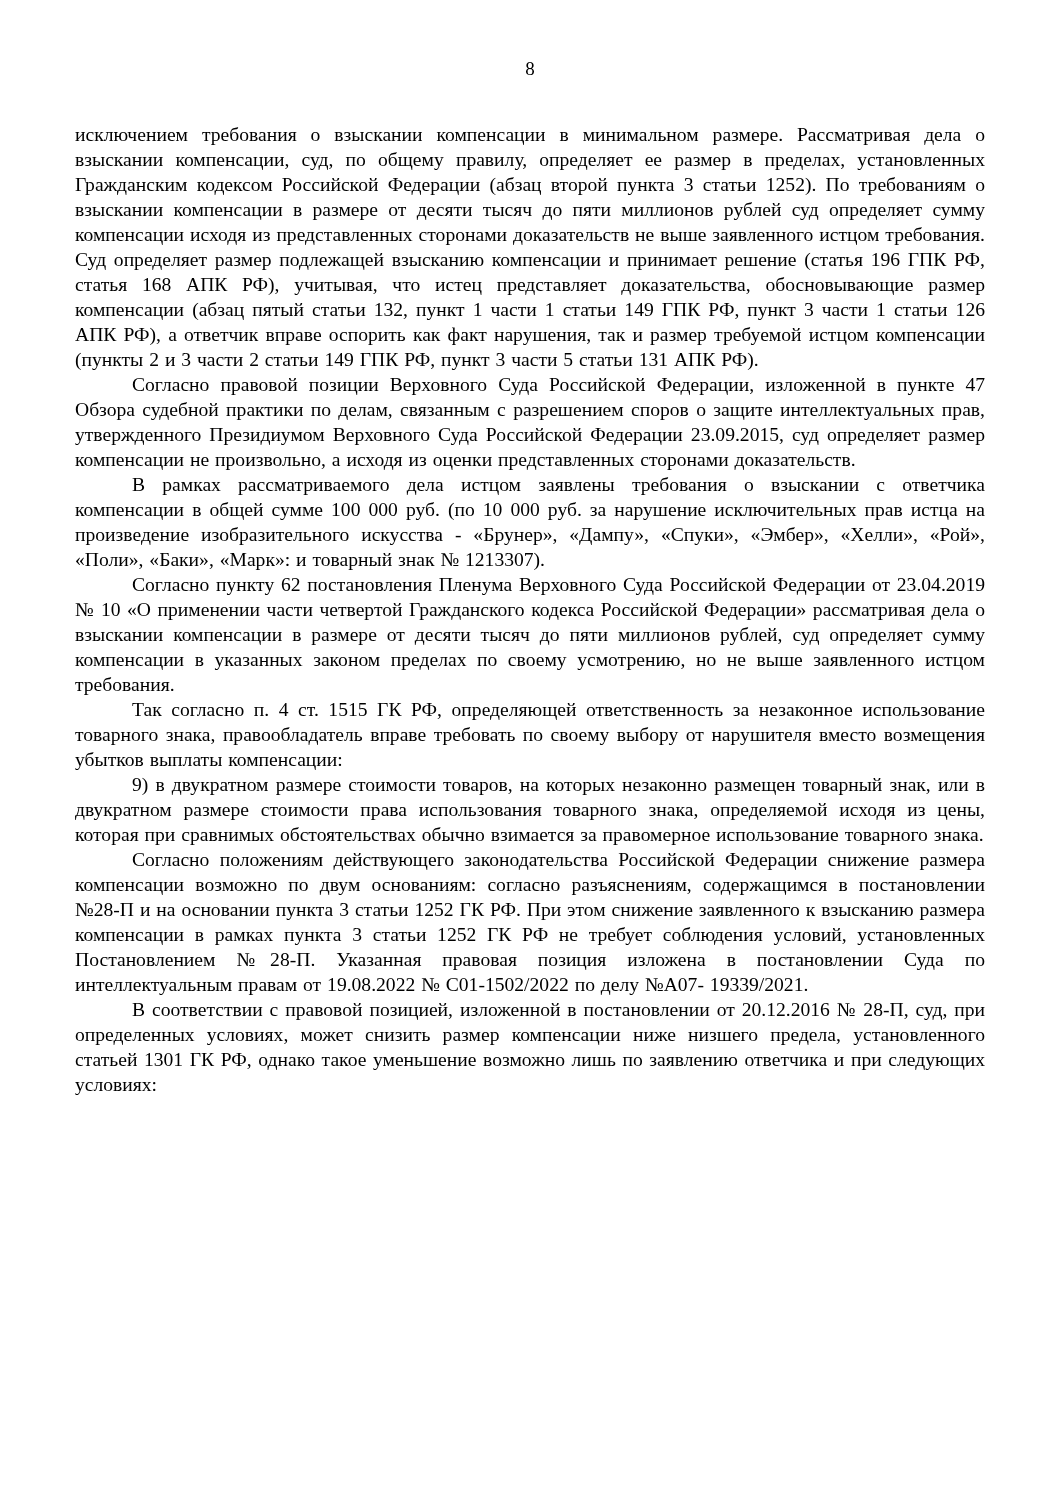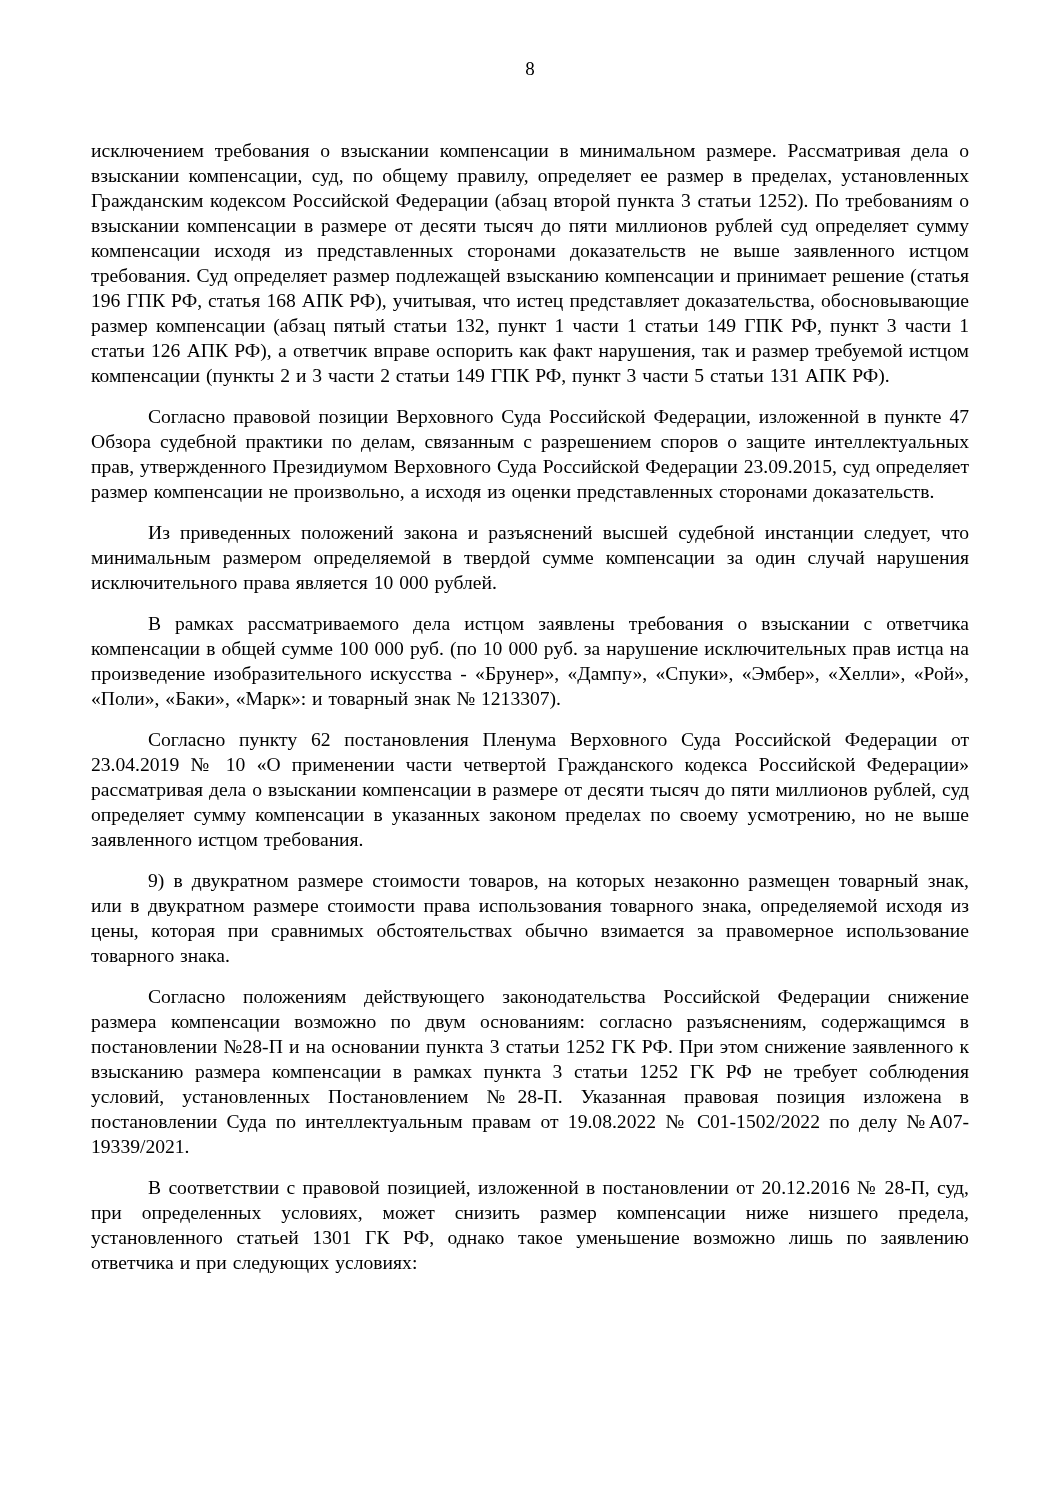--- a/index.html
+++ b/index.html
@@ -29,37 +29,37 @@
   .body-text {
     position: absolute;
     top: 122px;
     left: 75px;
     width: 910px;
     font-size: 19.6px;
     line-height: 25px;
     text-align: justify;
   }
   .para {
-    margin: 16px;
+    margin: 0;
     padding: 0;
     text-align: justify;
     word-spacing: 1px;
   }
   .para.indent {
     text-indent: 57px;
   }
 </style>
 </head>
 <body>
 
 <div class="page">
   <div class="page-number">8</div>
   <div class="body-text">
       <p class="para">исключением требования о взыскании компенсации в минимальном размере. Рассматривая дела о взыскании компенсации, суд, по общему правилу, определяет ее размер в пределах, установленных Гражданским кодексом Российской Федерации (абзац второй пункта 3 статьи 1252). По требованиям о взыскании компенсации в размере от десяти тысяч до пяти миллионов рублей суд определяет сумму компенсации исходя из представленных сторонами доказательств не выше заявленного истцом требования. Суд определяет размер подлежащей взысканию компенсации и принимает решение (статья 196 ГПК РФ, статья 168 АПК РФ), учитывая, что истец представляет доказательства, обосновывающие размер компенсации (абзац пятый статьи 132, пункт 1 части 1 статьи 149 ГПК РФ, пункт 3 части 1 статьи 126 АПК РФ), а ответчик вправе оспорить как факт нарушения, так и размер требуемой истцом компенсации (пункты 2 и 3 части 2 статьи 149 ГПК РФ, пункт 3 части 5 статьи 131 АПК РФ).</p>
       <p class="para indent">Согласно правовой позиции Верховного Суда Российской Федерации, изложенной в пункте 47 Обзора судебной практики по делам, связанным с разрешением споров о защите интеллектуальных прав, утвержденного Президиумом Верховного Суда Российской Федерации 23.09.2015, суд определяет размер компенсации не произвольно, а исходя из оценки представленных сторонами доказательств.</p>
-      <p class="para indent">Из приведенных положений закона и разъяснений высшей судебной инстанции следует, что минимальным размером определяемой в твердой сумме компенсации за один случай нарушения исключительного права является 10 000 рублей.</p>
       <p class="para indent">В рамках рассматриваемого дела истцом заявлены требования о взыскании с ответчика компенсации в общей сумме 100 000 руб. (по 10 000 руб. за нарушение исключительных прав истца на произведение изобразительного искусства - «Брунер», «Дампу», «Спуки», «Эмбер», «Хелли», «Рой», «Поли», «Баки», «Марк»: и товарный знак № 1213307).</p>
       <p class="para indent">Согласно пункту 62 постановления Пленума Верховного Суда Российской Федерации от 23.04.2019 № 10 «О применении части четвертой Гражданского кодекса Российской Федерации» рассматривая дела о взыскании компенсации в размере от десяти тысяч до пяти миллионов рублей, суд определяет сумму компенсации в указанных законом пределах по своему усмотрению, но не выше заявленного истцом требования.</p>
+      <p class="para indent">Так согласно п. 4 ст. 1515 ГК РФ, определяющей ответственность за незаконное использование товарного знака, правообладатель вправе требовать по своему выбору от нарушителя вместо возмещения убытков выплаты компенсации:</p>
       <p class="para indent">9) в двукратном размере стоимости товаров, на которых незаконно размещен товарный знак, или в двукратном размере стоимости права использования товарного знака, определяемой исходя из цены, которая при сравнимых обстоятельствах обычно взимается за правомерное использование товарного знака.</p>
       <p class="para indent">Согласно положениям действующего законодательства Российской Федерации снижение размера компенсации возможно по двум основаниям: согласно разъяснениям, содержащимся в постановлении №28-П и на основании пункта 3 статьи 1252 ГК РФ. При этом снижение заявленного к взысканию размера компенсации в рамках пункта 3 статьи 1252 ГК РФ не требует соблюдения условий, установленных Постановлением №28-П. Указанная правовая позиция изложена в постановлении Суда по интеллектуальным правам от 19.08.2022 № С01-1502/2022 по делу №А07- 19339/2021.</p>
       <p class="para indent">В соответствии с правовой позицией, изложенной в постановлении от 20.12.2016 № 28-П, суд, при определенных условиях, может снизить размер компенсации ниже низшего предела, установленного статьей 1301 ГК РФ, однако такое уменьшение возможно лишь по заявлению ответчика и при следующих условиях:</p>
     </div>
 </div>
 
 </body></html>

